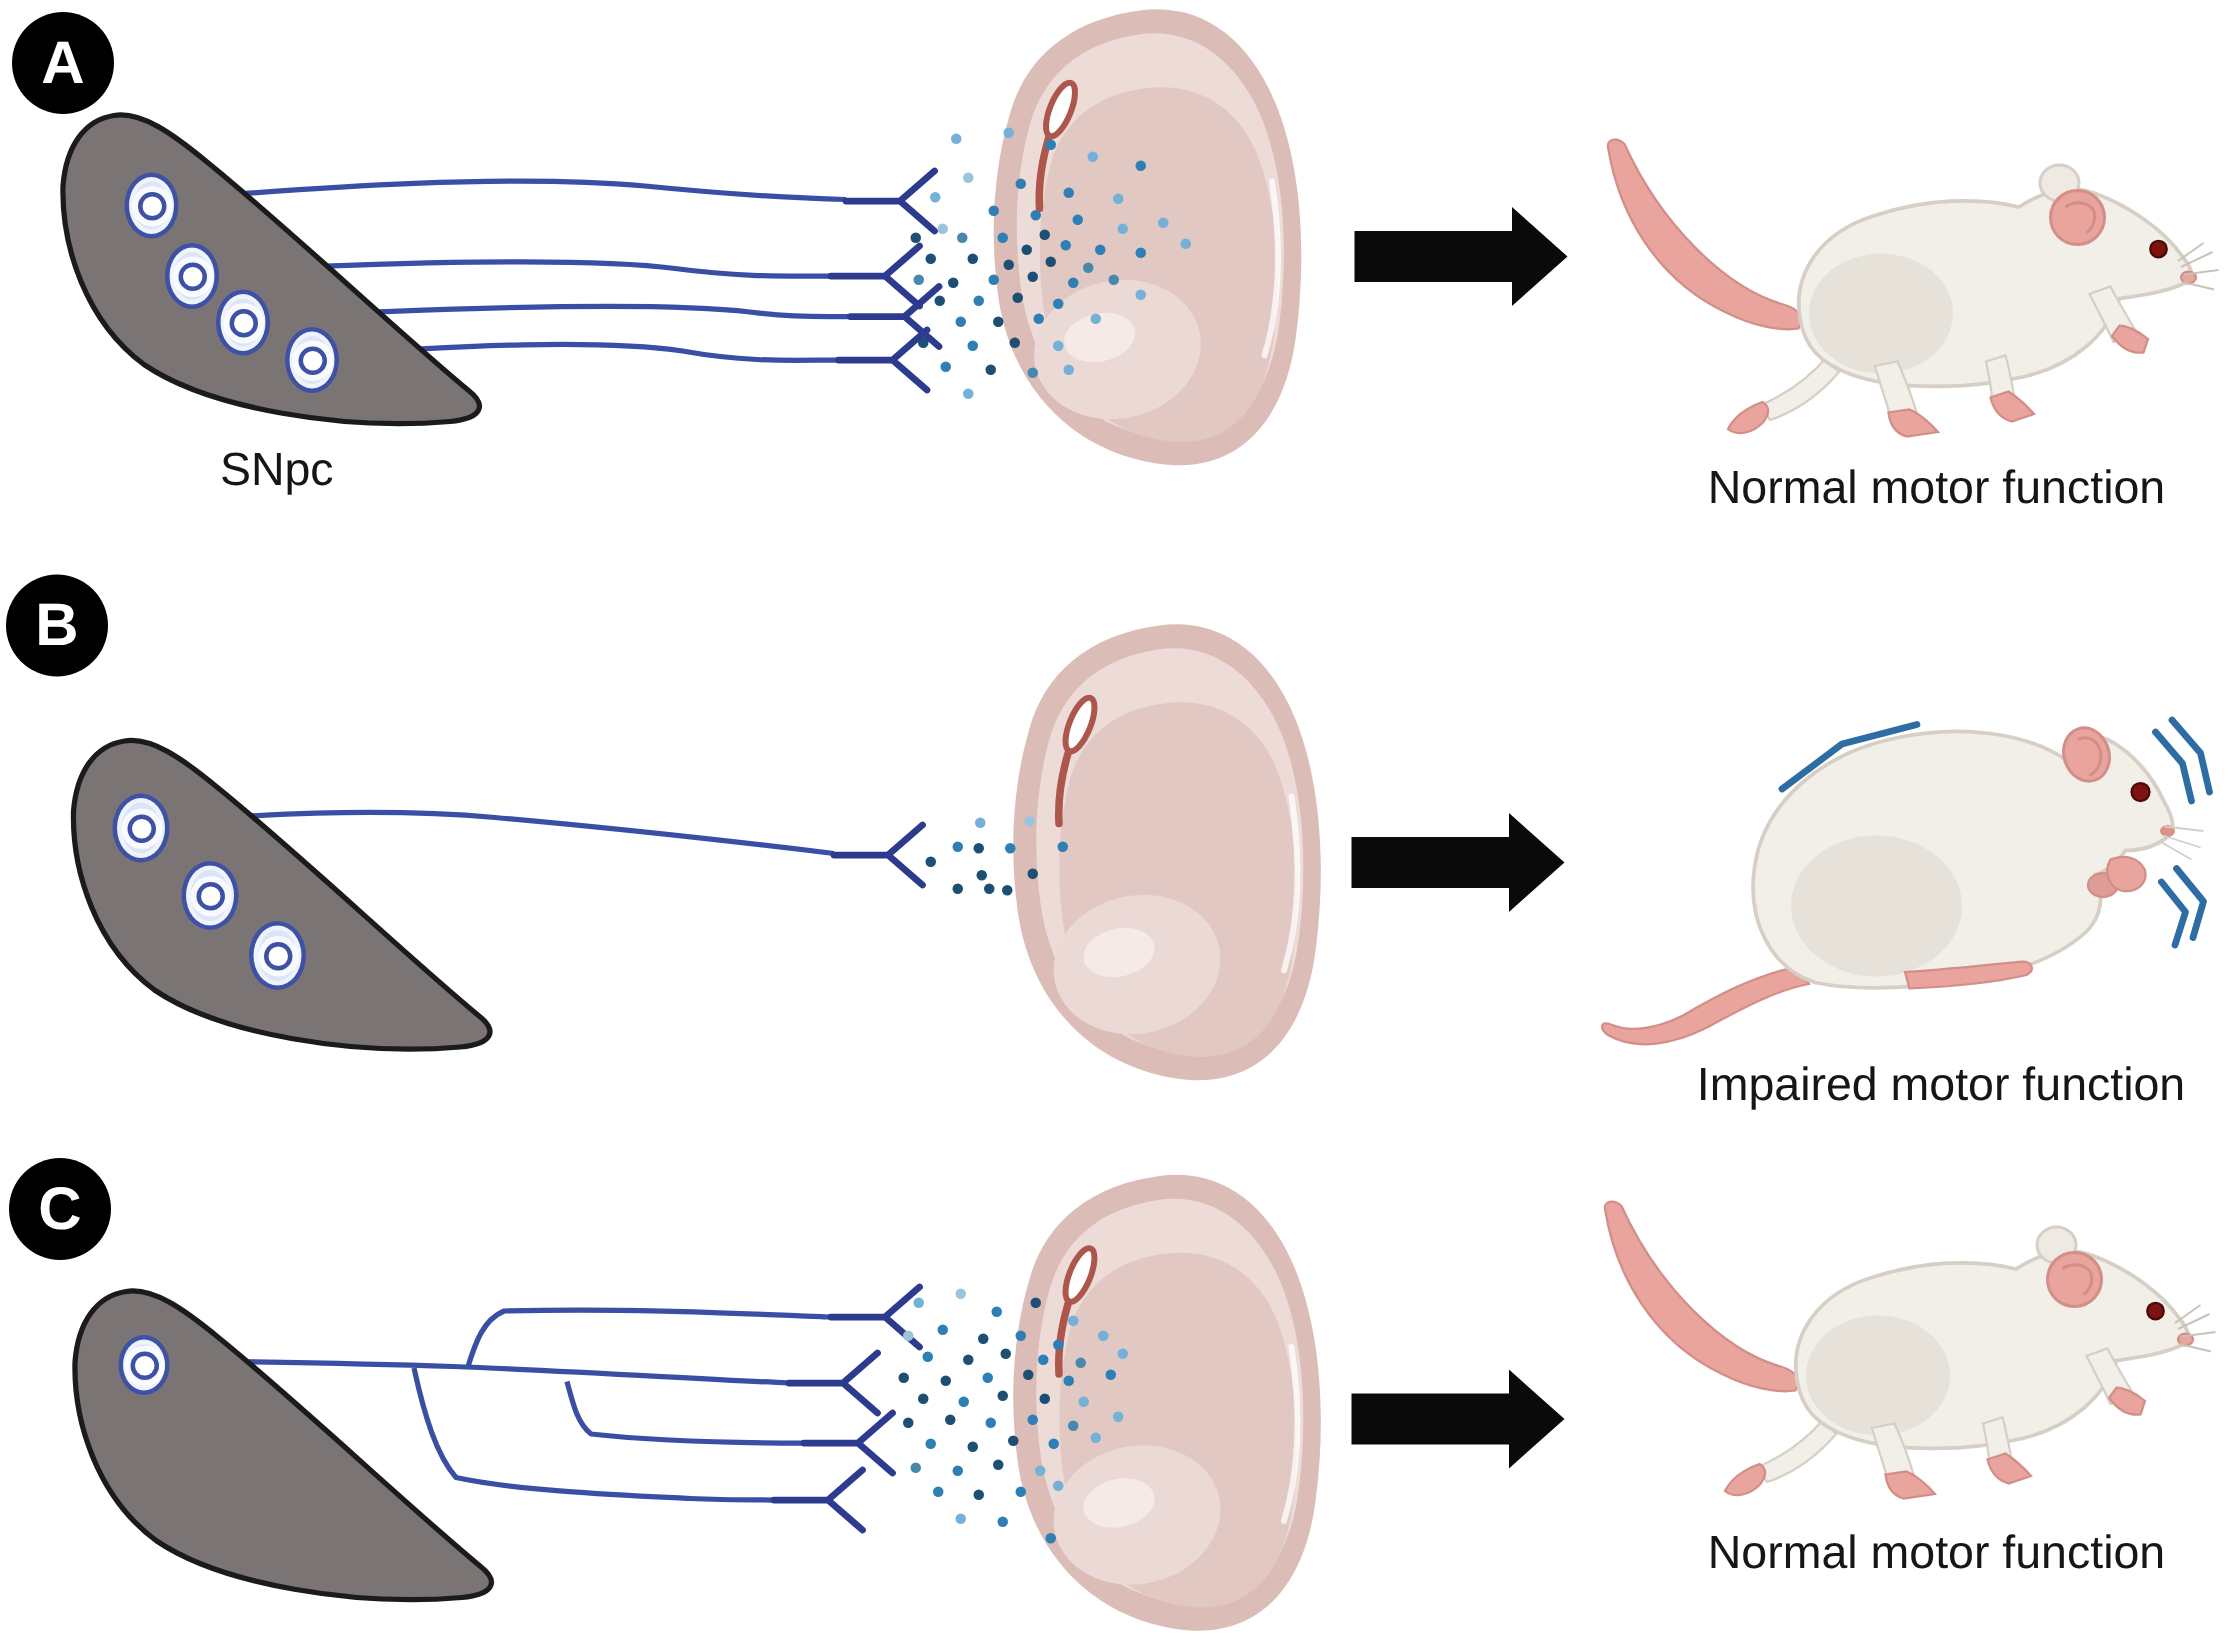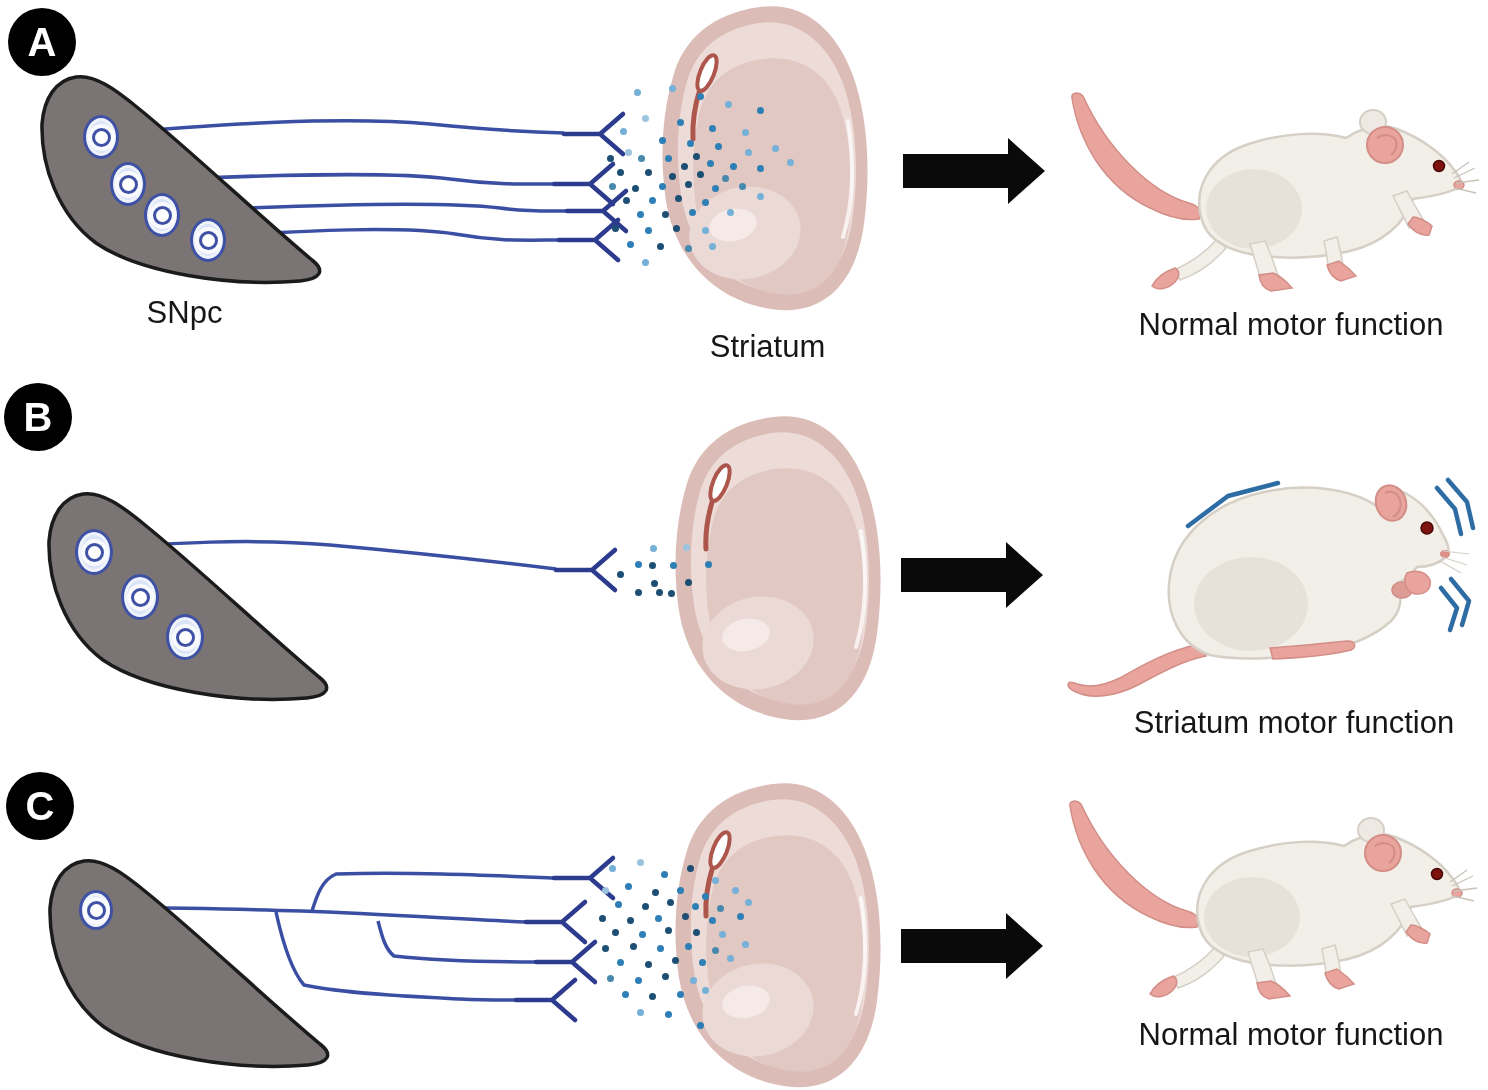--- a/index.html
+++ b/index.html
@@ -297,18 +297,17 @@
       <div class="neuron" style="left: 79px; top: 890px; width: 28px; height: 34px;">
         <div class="core"></div>
       </div>
     </div>
 
   <div class="badge" style="left:8px;top:8px">A</div>
   <div class="badge" style="left:4px;top:383px">B</div>
   <div class="badge" style="left:6px;top:772px">C</div>
 
   <div class="lbl" style="left:112px;top:295px;width:145px">SNpc</div>
-  <div class="lbl" style="left:665px;top:329px;width:205px">Striatum</div>
   <div class="lbl" style="left:1100px;top:307px;width:382px">Normal motor function</div>
-  <div class="lbl" style="left:1100px;top:705px;width:388px">Striatum motor function</div>
+  <div class="lbl" style="left:1100px;top:705px;width:388px">Impaired motor function</div>
   <div class="lbl" style="left:1100px;top:1017px;width:382px">Normal motor function</div>
 
 </div>
 
 </body></html>

